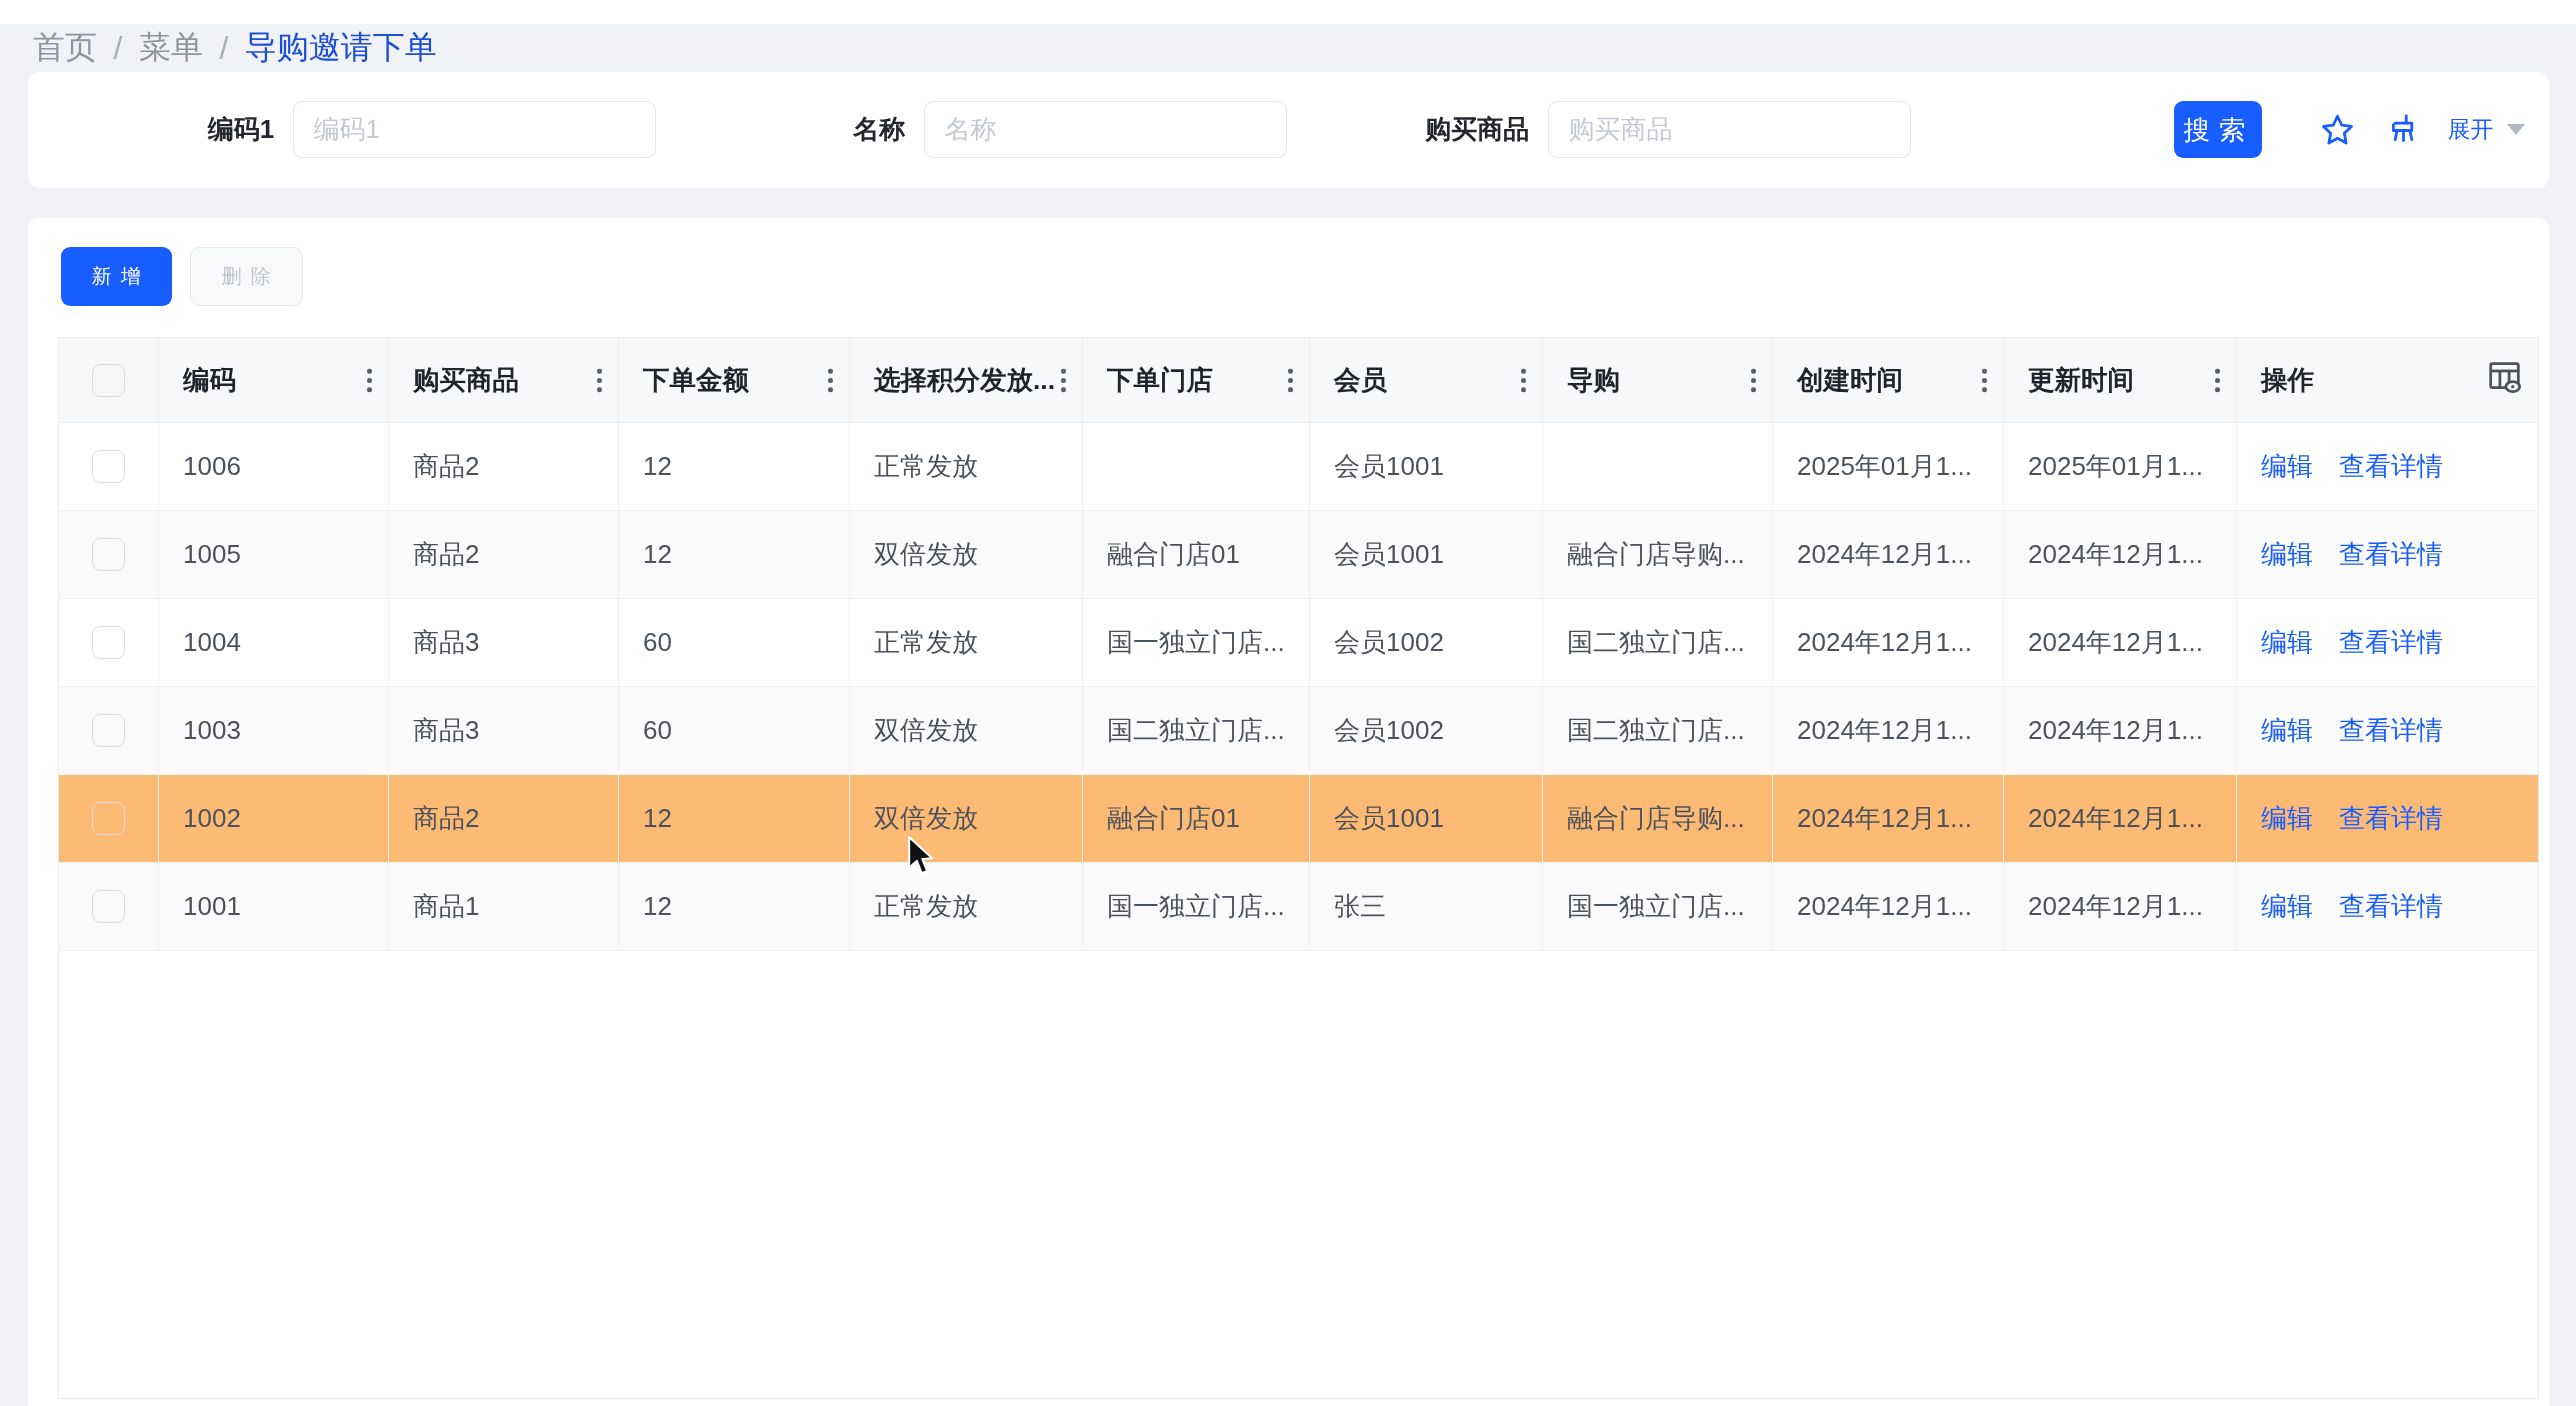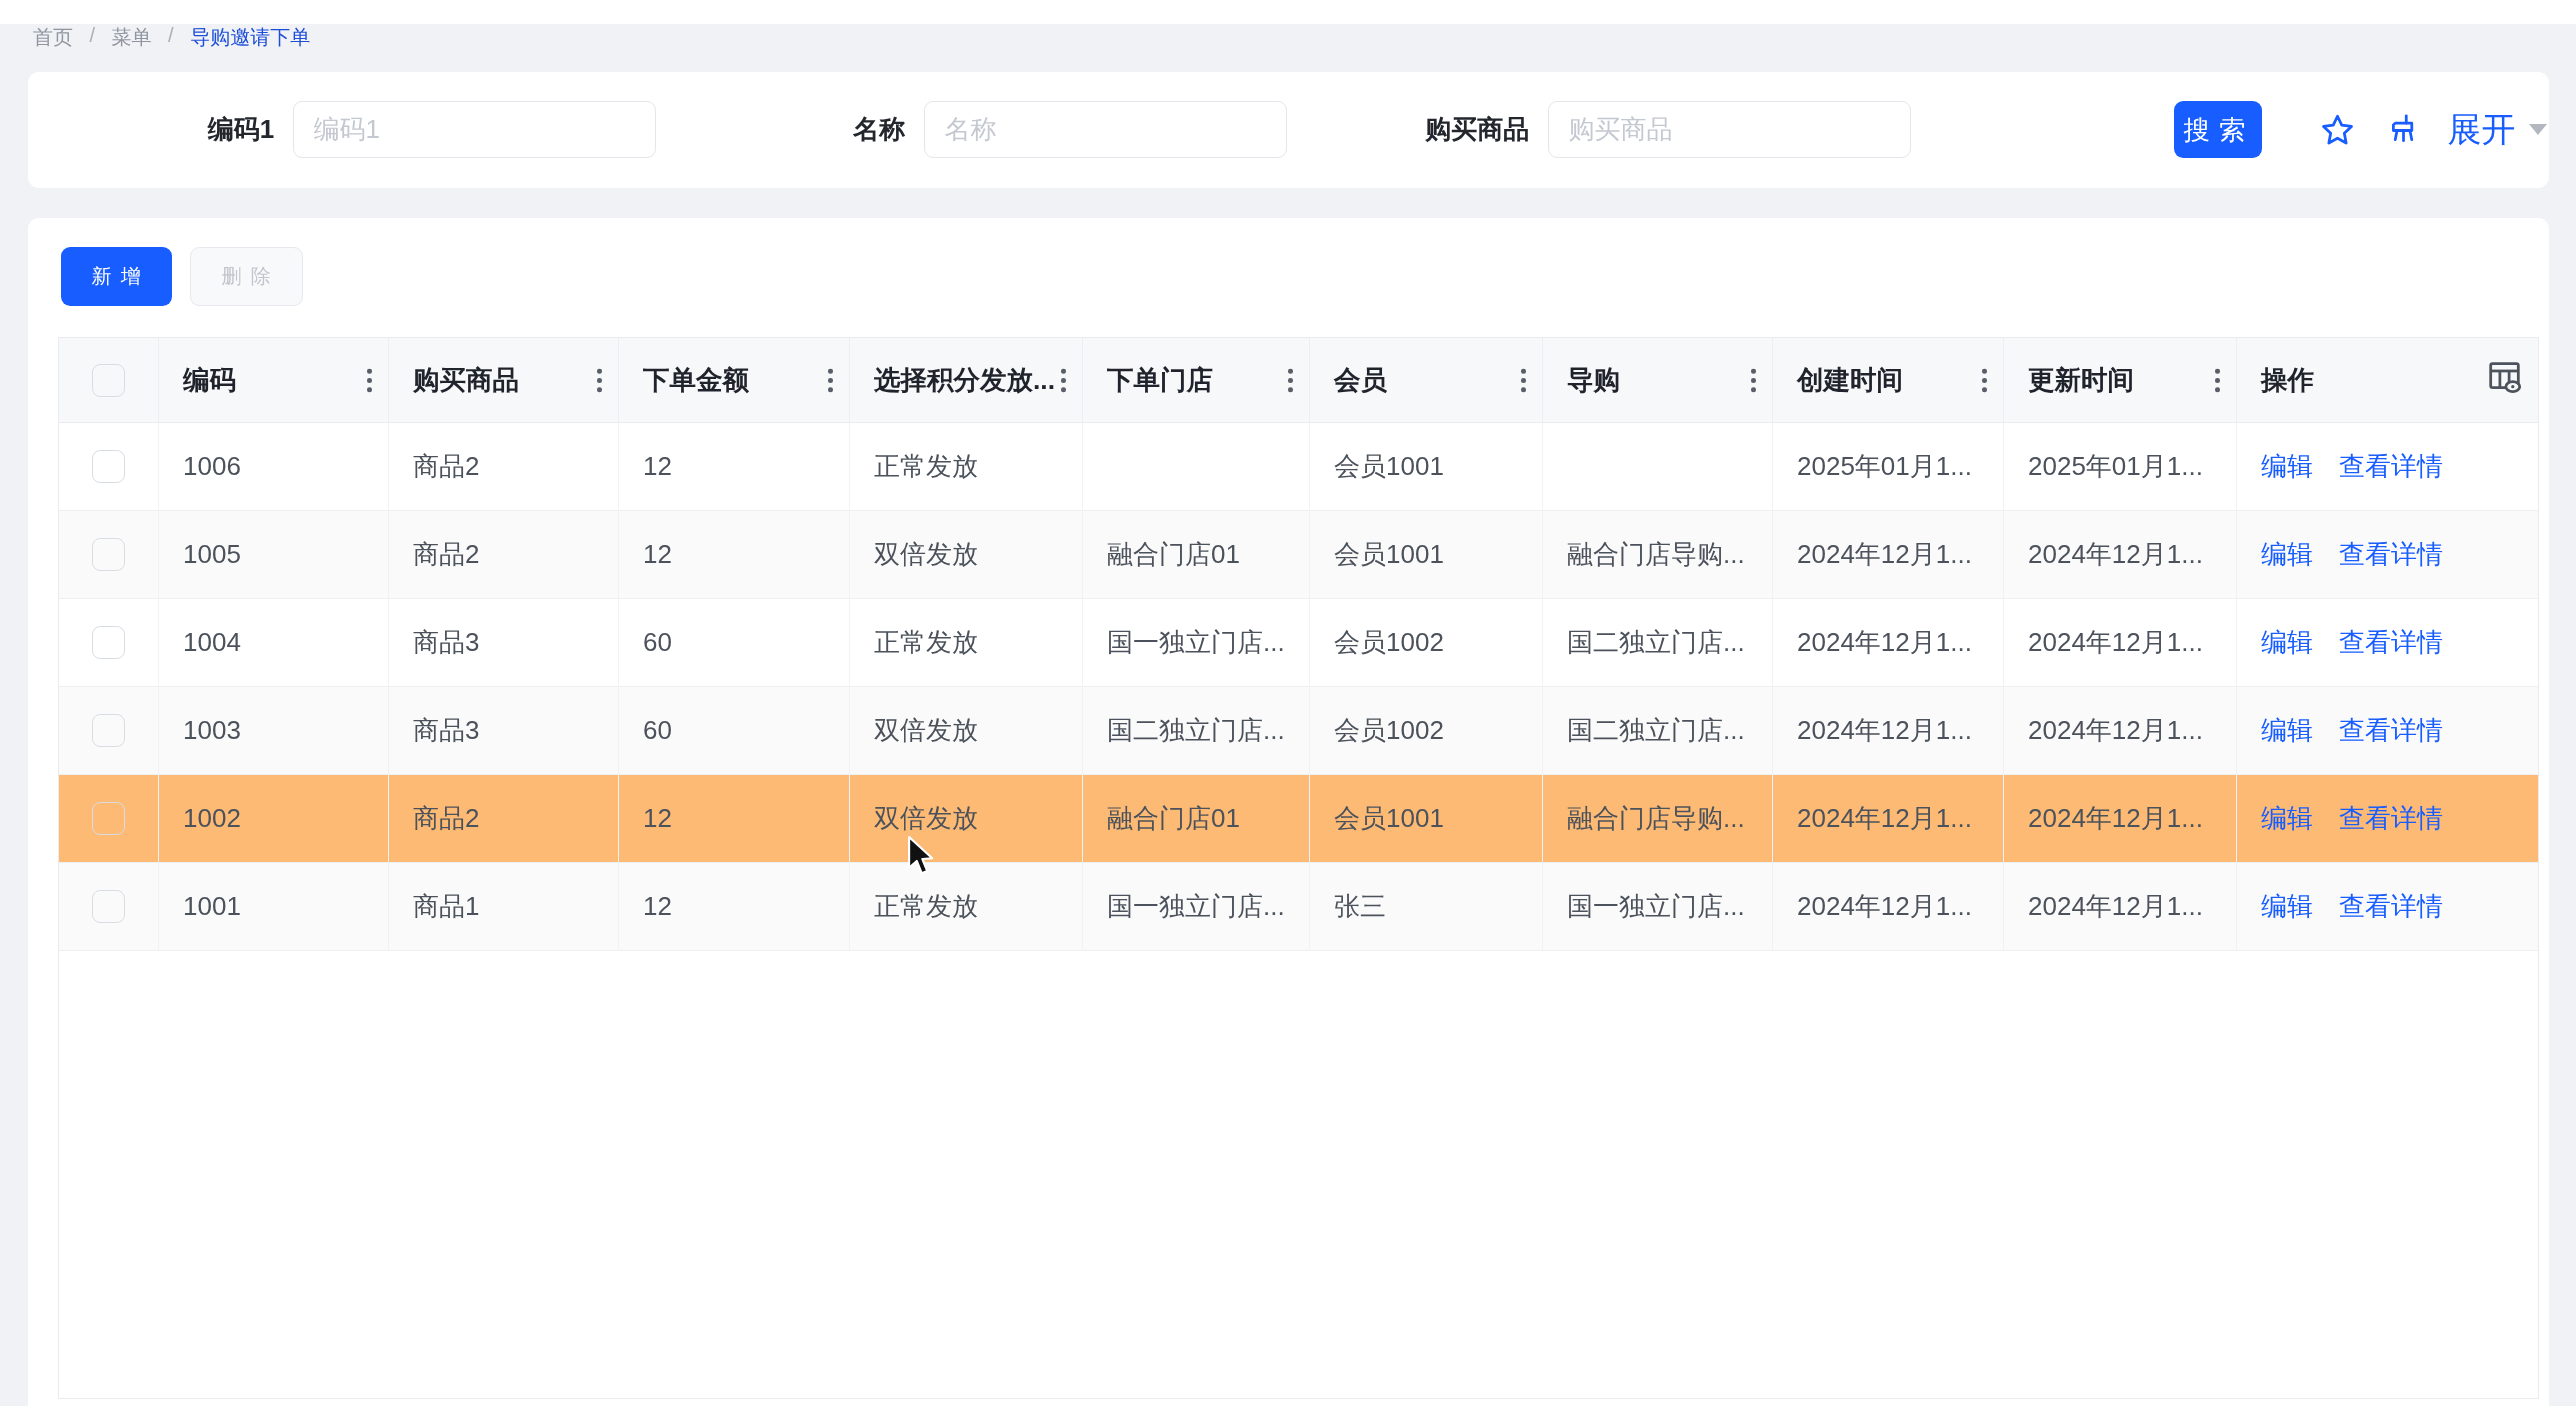--- a/index.html
+++ b/index.html
@@ -12,22 +12,22 @@
   body{
     position:relative;
     width:2576px;height:1406px;
     background:#f0f2f5;
     font-family:"Liberation Sans","DejaVu Sans",sans-serif;
     overflow:hidden;
   }
   .top-strip{position:absolute;top:0;left:0;right:0;height:24px;background:#ffffff;}
   .breadcrumb{
     position:absolute;top:24px;left:33px;height:48px;
-    display:flex;align-items:flex-start;gap:16.5px;
-    font-size:20px;color:#8f95a0;white-space:nowrap;
+    display:flex;align-items:center;gap:16.5px;
+    font-size:32px;color:#8f95a0;white-space:nowrap;
   }
   .breadcrumb .sep{color:#aab0b9;}
   .breadcrumb .current{color:#1d4ed8;font-weight:500;}
 
   
   .search-card{
     position:absolute;left:27.5px;top:72px;width:2521px;height:116px;
     background:#fff;border-radius:11px;
   }
   .fgroup{position:absolute;top:29px;height:57px;display:flex;align-items:center;}
@@ -47,21 +47,21 @@
     background:var(--primary);color:#fff;border:none;border-radius:9.2px;
     font-size:26.5px;letter-spacing:9.2px;padding-left:9.2px;cursor:pointer;
     font-family:inherit;
   }
   .icon-btn{position:absolute;top:41px;width:35px;height:35px;cursor:pointer;background:none;border:none;padding:0;}
   .star-btn{left:2292px;}
   .broom-btn{left:2358px;}
   .expand{
     position:absolute;left:2420px;top:29px;height:57px;
     display:flex;align-items:center;gap:13px;cursor:pointer;
-    font-size:34px;color:var(--primary);
+    font-size:23px;color:var(--primary);
   }
   .caret-down{
     width:0;height:0;border-left:9.2px solid transparent;border-right:9.2px solid transparent;
     border-top:11px solid #b2b7c0;display:inline-block;
   }
 
   
   .main-card{
     position:absolute;left:27.5px;top:218px;width:2521px;height:1188px;
     background:#fff;border-radius:11px 11px 0 0;

